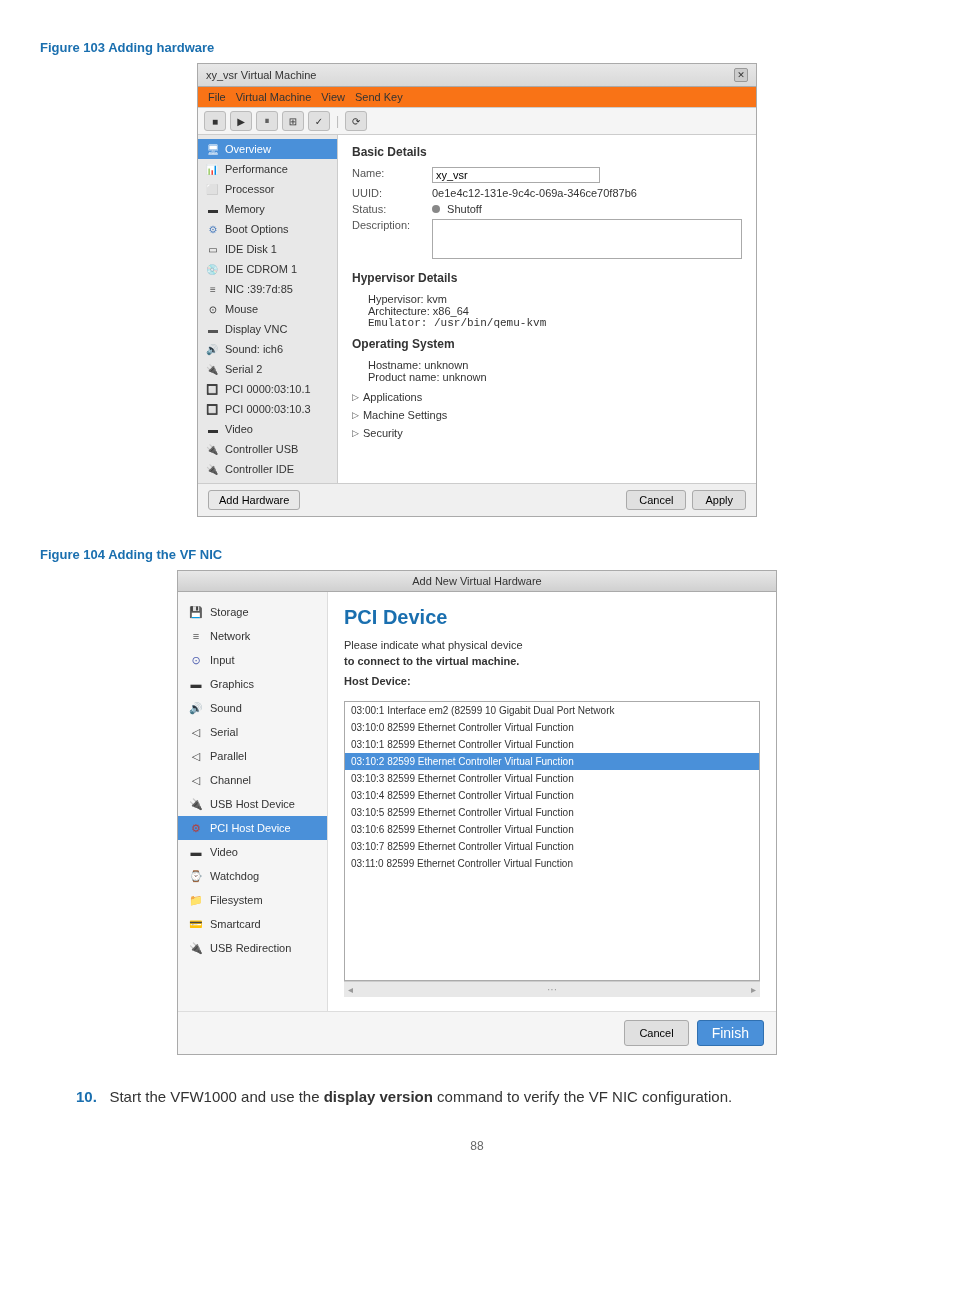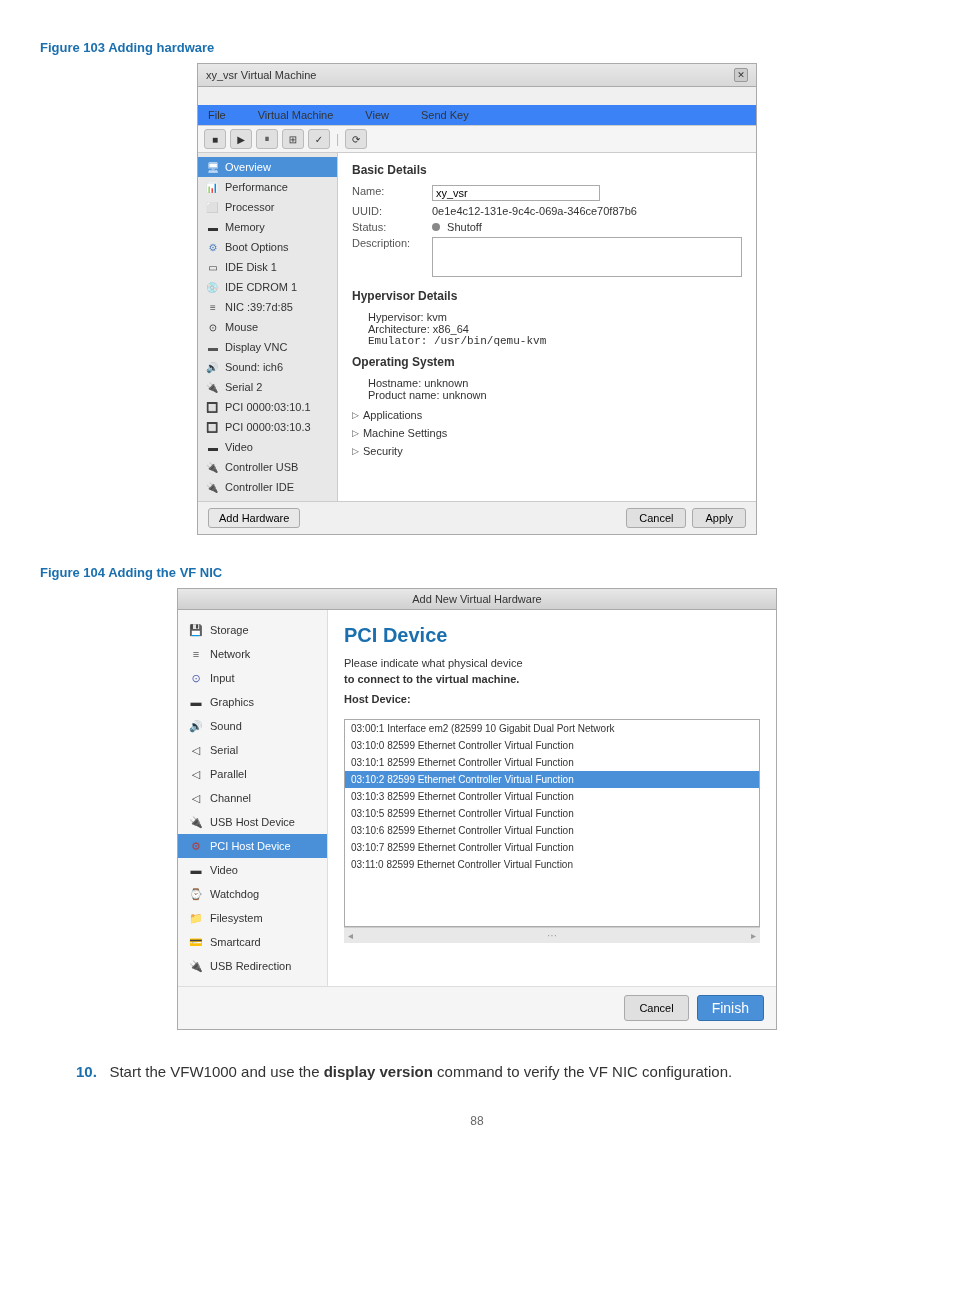--- a/index.html
+++ b/index.html
@@ -42,27 +42,26 @@
     .vm-close-btn {
       width: 14px; height: 14px;
       background: #ccc;
       border: 1px solid #999;
       border-radius: 2px;
       cursor: pointer;
       display: flex; align-items: center; justify-content: center;
       font-size: 9px;
     }
     .vm-menubar {
-      background: #3b82f6;
+      background: #f97316;
       border-bottom: 1px solid #ccc;
       padding: 2px 6px;
       display: flex;
-      gap: 24px;
-      font-size: 11px;
-      margin-top: 18px;
+      gap: 2px;
+      font-size: 11px;
     }
     .vm-menubar span { cursor: pointer; padding: 2px 4px; }
     .vm-toolbar {
       background: #f5f5f5;
       border-bottom: 1px solid #ccc;
       padding: 3px 6px;
       display: flex;
       align-items: center;
       gap: 4px;
     }
@@ -237,21 +236,21 @@
       margin-bottom: 8px;
       color: #333;
     }
     .host-device-label {
       font-size: 11px;
       font-weight: bold;
       margin-bottom: 14px;
     }
     .device-list {
       border: 1px solid #aaa;
-      height: 208px;
+      height: 280px;
       overflow-y: auto;
       background: white;
     }
     .device-item {
       padding: 3px 6px;
       font-size: 10px;
       cursor: pointer;
       white-space: nowrap;
       color: #333;
     }
@@ -552,20 +551,21 @@
       <div class="pci-title">PCI Device</div>
       <div class="pci-desc">Please indicate what physical device</div>
       <div class="pci-desc" style="margin-top:-4px;font-weight:bold;">to connect to the virtual machine.</div>
       <div class="host-device-label">Host Device:</div>
       <div class="device-list">
         <div class="device-item">03:00:1 Interface em2 (82599 10 Gigabit Dual Port Network</div>
         <div class="device-item">03:10:0 82599 Ethernet Controller Virtual Function</div>
         <div class="device-item">03:10:1 82599 Ethernet Controller Virtual Function</div>
         <div class="device-item selected">03:10:2 82599 Ethernet Controller Virtual Function</div>
         <div class="device-item">03:10:3 82599 Ethernet Controller Virtual Function</div>
+        <div class="device-item">03:10:4 82599 Ethernet Controller Virtual Function</div>
         <div class="device-item">03:10:5 82599 Ethernet Controller Virtual Function</div>
         <div class="device-item">03:10:6 82599 Ethernet Controller Virtual Function</div>
         <div class="device-item">03:10:7 82599 Ethernet Controller Virtual Function</div>
         <div class="device-item">03:11:0 82599 Ethernet Controller Virtual Function</div>
       </div>
 
       <div class="scrollbar-placeholder" style="font-size:10px; color:#999;">
         <span>◂</span>
         <span>···</span>
         <span>▸</span>

